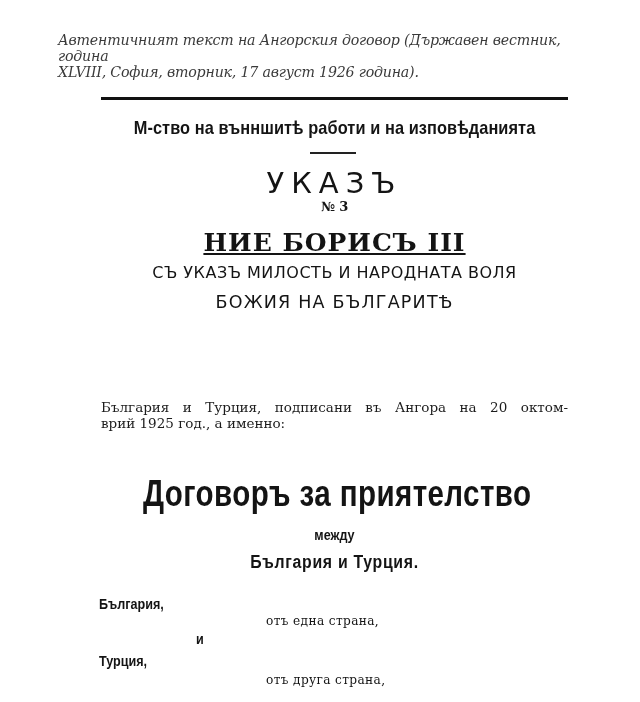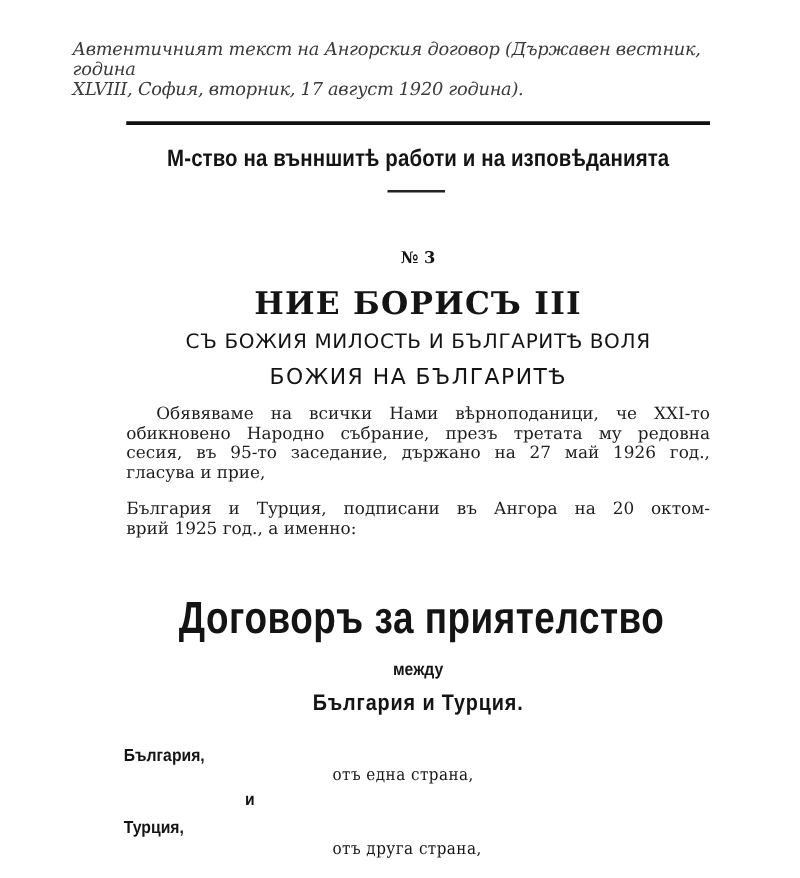--- a/index.html
+++ b/index.html
@@ -16,21 +16,21 @@
     .ministry {
       top: 117px; font-family: "Liberation Sans", sans-serif; font-weight: bold;
       font-size: 19px; letter-spacing: 0.1px; transform: scaleX(0.86); transform-origin: center;
     }
     .rule-small { position: absolute; left: 297px; top: 152px; width: 46px; height: 1.5px; background: #222; }
     .decree {
       top: 166px; font-family: "DejaVu Sans", sans-serif; font-size: 29px;
       letter-spacing: 7px; font-weight: normal;
     }
     .number { top: 199px; font-family: "DejaVu Serif", serif; font-size: 13px; font-weight: bold; }
-    .king { top: 228px; font-family: "DejaVu Serif", serif; font-weight: bold; font-size: 25px; letter-spacing: 1px; }
+    .king { top: 228px; font-family: "DejaVu Serif", serif; font-weight: bold; font-size: 25px; letter-spacing: 1px; text-decoration: underline; }
     .grace { top: 263px; font-family: "DejaVu Sans", sans-serif; font-size: 16px; letter-spacing: 0.5px; }
     .tsar { top: 292px; font-family: "DejaVu Sans", sans-serif; font-size: 17.5px; letter-spacing: 1.2px; }
     .para {
       position: absolute; left: 88px; width: 467px;
       font-family: "DejaVu Serif", serif; font-size: 13.5px; line-height: 15.5px;
       text-align: justify; text-align-last: left; color: #1c1c1c;
     }
     .para .line { display: block; white-space: nowrap; text-align: justify; text-align-last: justify; }
     .para .line.last { text-align-last: left; }
     .para .indent { padding-left: 24px; }
@@ -57,42 +57,37 @@
     .side1 { left: 253px; top: 612px; }
     .and { left: 183px; top: 631px; }
     .tr1 { left: 86px; top: 653px; }
     .side2 { left: 253px; top: 671px; }
   </style>
 </head>
 <body>
 
 <div class="caption">
   <div>Автентичният текст на Ангорския договор (Държавен вестник, година</div>
-  <div>XLVIII, София, вторник, 17 август 1920 година).</div>
+  <div>XLVIII, София, вторник, 17 август 1926 година).</div>
 </div>
 
 <div class="scan">
   <div class="rule-top"></div>
 
   <div class="center ministry">М-ство на вънншитѣ работи и на изповѣданията</div>
 
   <div class="rule-small"></div>
 
+  <div class="center decree">УКАЗЪ</div>
   <div class="center number">№ 3</div>
 
   <div class="center king">НИЕ БОРИСЪ III</div>
-  <div class="center grace">СЪ БОЖИЯ МИЛОСТЬ И БЪЛГАРИТѢ ВОЛЯ</div>
+  <div class="center grace">СЪ УКАЗЪ МИЛОСТЬ И НАРОДНАТА ВОЛЯ</div>
   <div class="center tsar">БОЖИЯ НА БЪЛГАРИТѢ</div>
 
-  <div class="para p1">
-    <span class="line indent">Обявяваме на всички Нами вѣрноподаници, че XXI-то</span>
-    <span class="line">обикновено Народно събрание, презъ третата му редовна</span>
-    <span class="line">сесия, въ 95-то заседание, държано на 27 май 1926 год.,</span>
-    <span class="line last">гласува и прие,</span>
-  </div>
 
   <div class="para p2">
     <span class="line">България и Турция, подписани въ Ангора на 20 октом-</span>
     <span class="line last">врий 1925 год., а именно:</span>
   </div>
 
   <div class="center treaty">Договоръ за приятелство</div>
   <div class="center between">между</div>
   <div class="center countries">България и Турция.</div>
 

